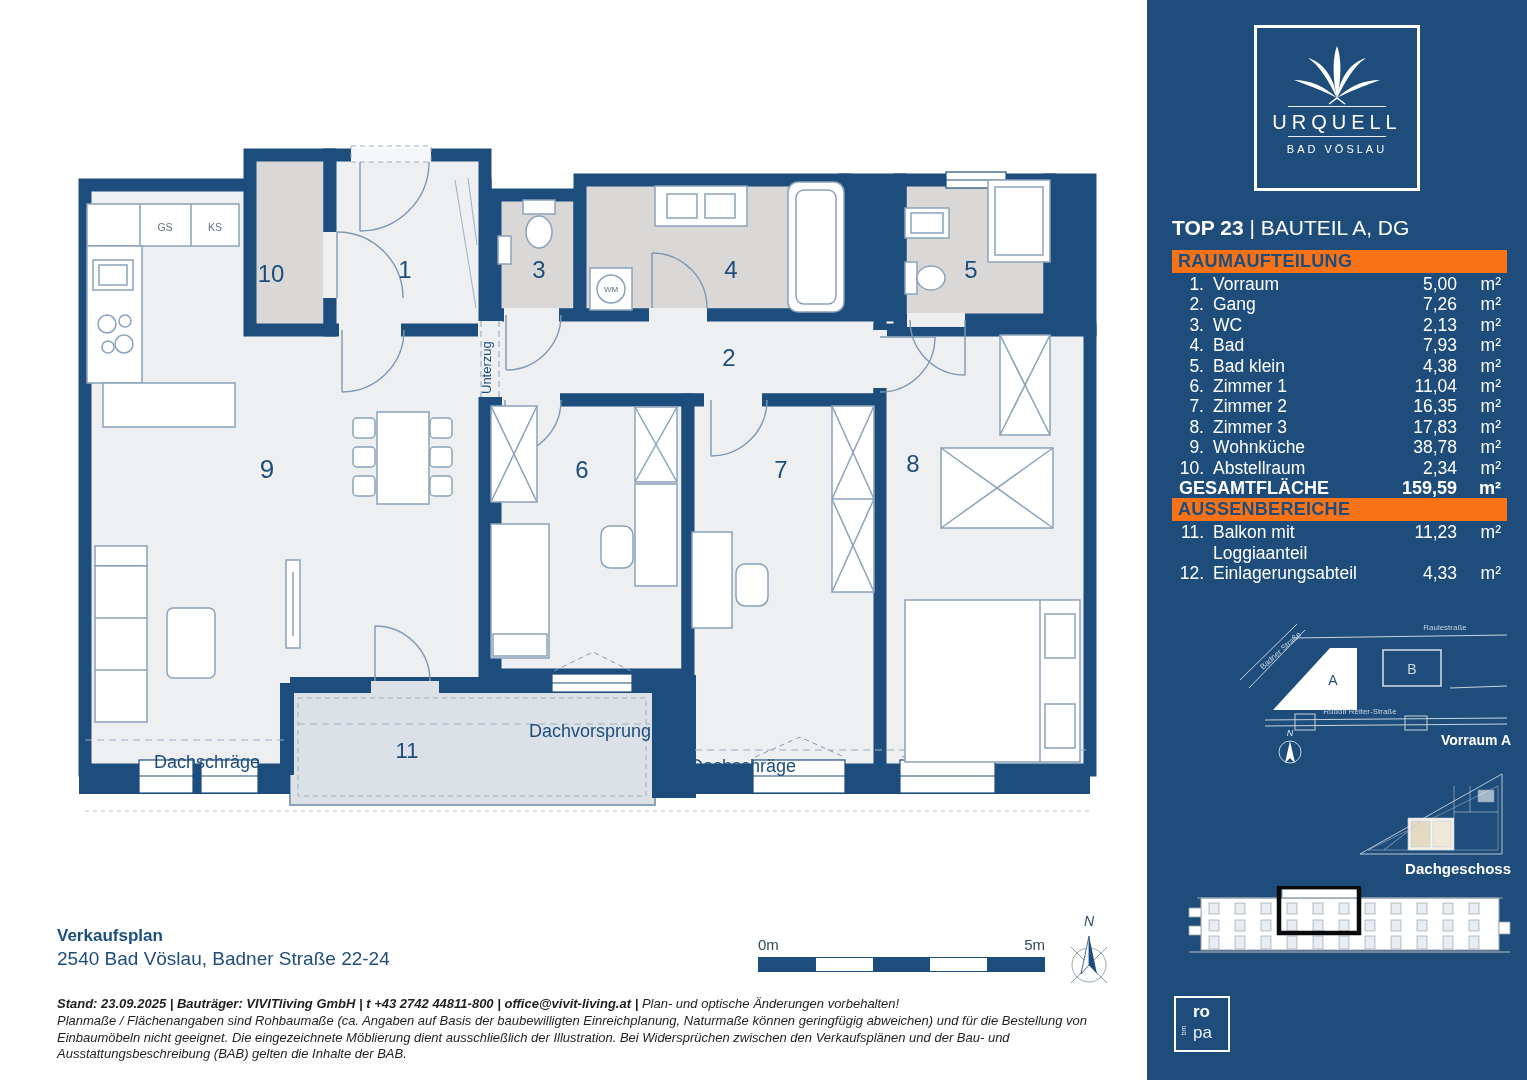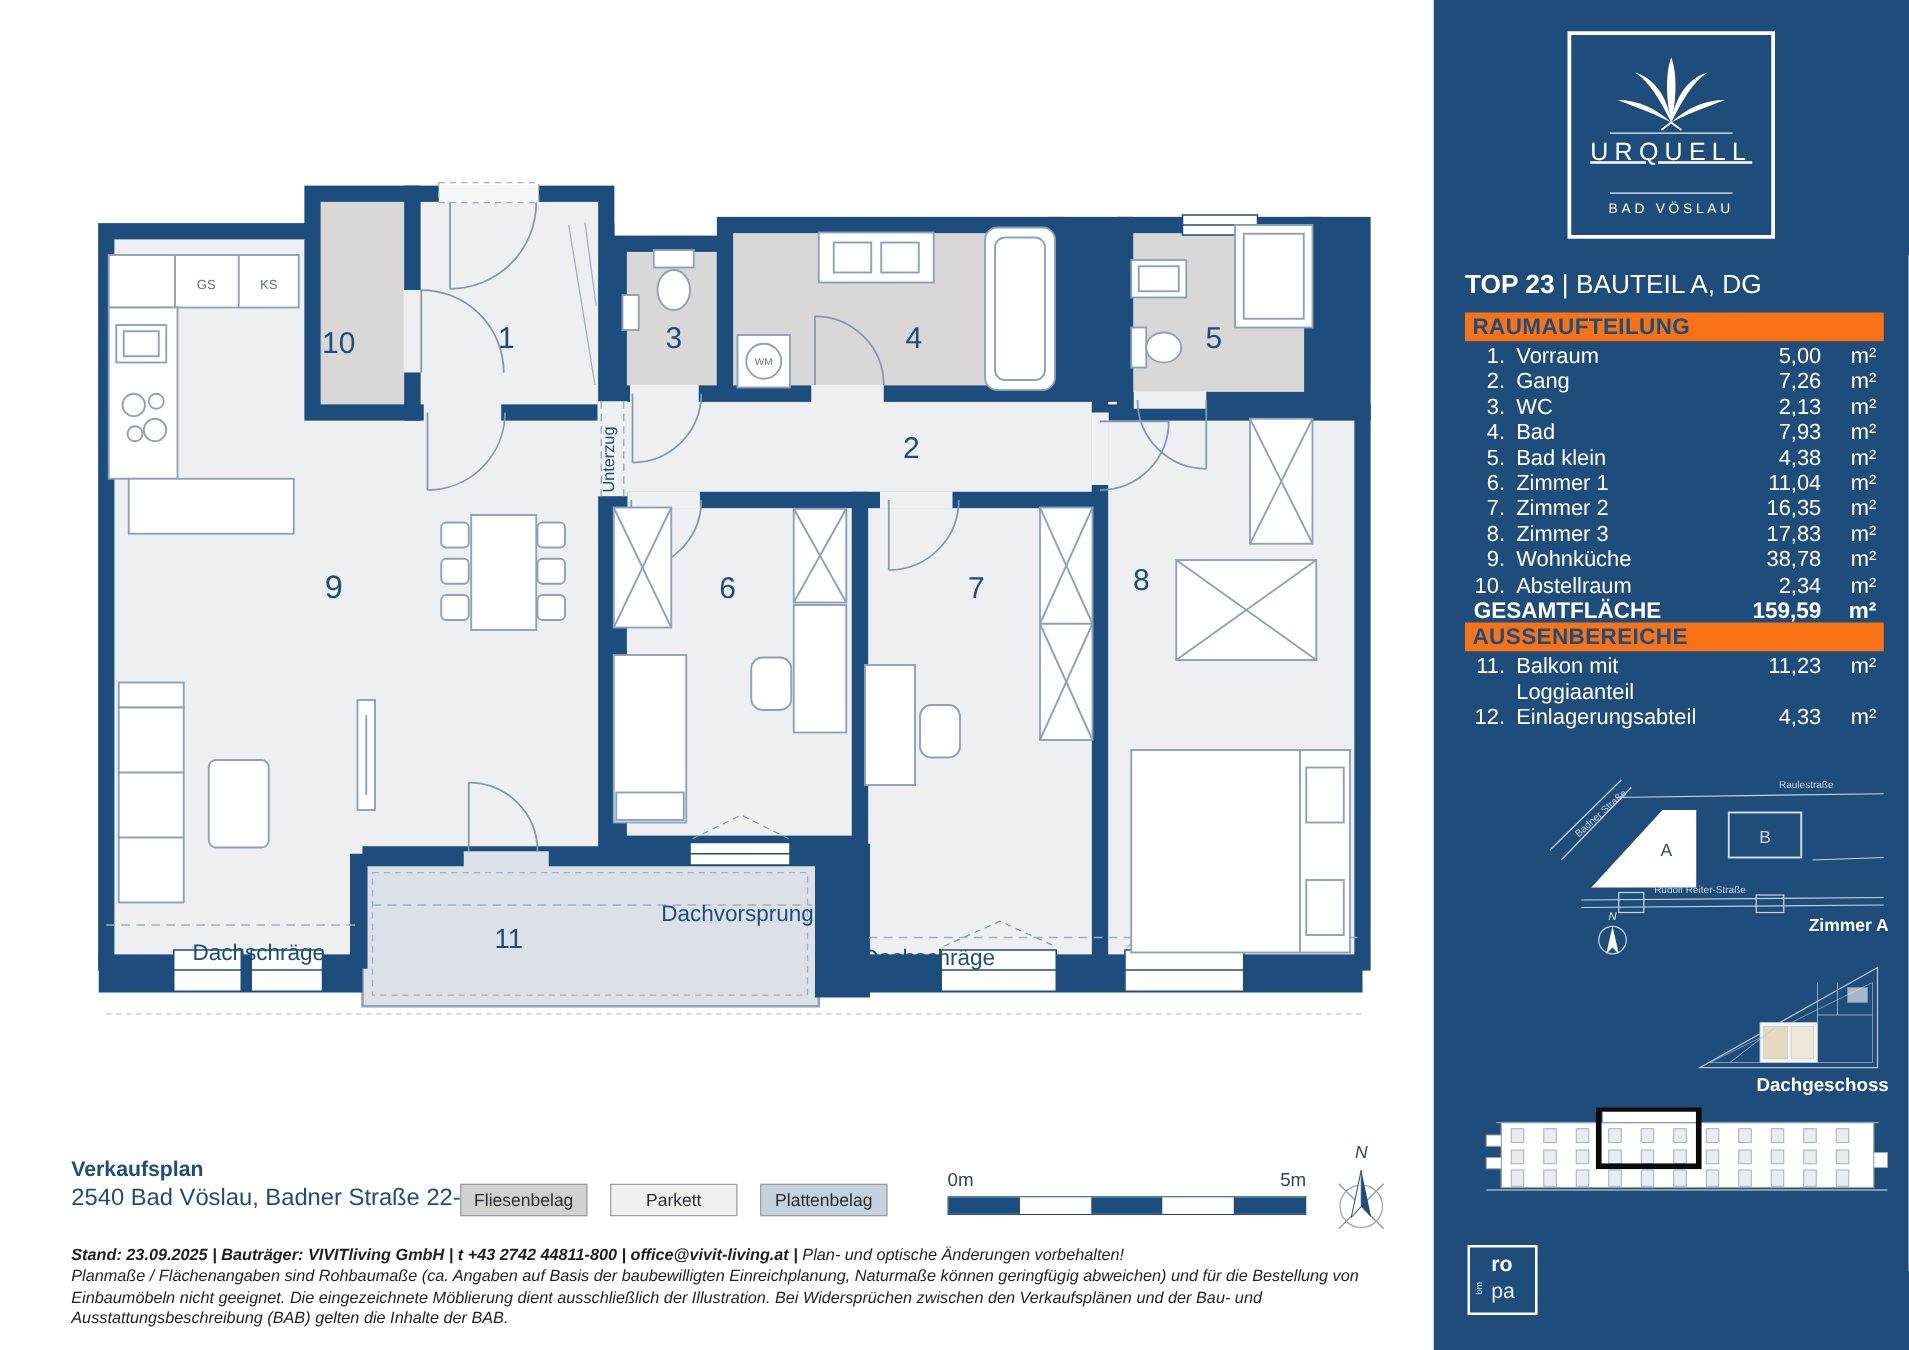--- a/index.html
+++ b/index.html
@@ -30,21 +30,21 @@
 
   .disclaimer{position:absolute;left:57px;top:996px;width:1068px;font-size:13px;line-height:16.8px;
               font-style:italic;color:#1f1f1f;}
   .disclaimer b{font-weight:bold;}
 
   
   #sidebar{position:absolute;right:0;top:0;width:380px;height:1080px;background:#1e4d7b;color:#fff;}
   .logo-box{position:absolute;top:25px;left:50%;transform:translateX(-50%);width:160px;height:160px;
             border:3px solid #fff;display:flex;flex-direction:column;align-items:center;}
   .logo-rule{width:98px;height:1px;background:#fff;opacity:.9;}
-  .logo-name{font-size:20px;letter-spacing:5px;margin:4px 0 20px 0;font-weight:400;text-decoration:underline;}
+  .logo-name{font-size:20px;letter-spacing:5px;margin:4px 0 2px 0;font-weight:400;}
   .logo-sub{font-size:11px;letter-spacing:3px;margin-top:6px;font-weight:300;}
 
   .unit-title{position:absolute;top:216px;left:25px;font-size:21px;color:#fff;white-space:nowrap;}
   .unit-title .strong{font-weight:bold;}
 
   .tblhead{background:#f97316;color:#1d4d7c;font-weight:bold;font-size:18px;height:23px;line-height:23px;
            margin:0 20px 1px 25px;padding-left:6px;letter-spacing:.3px;}
   #tbl1{position:absolute;left:0;right:0;top:250px;}
   .trow{display:flex;padding:0 26px 0 25px;font-size:17.5px;line-height:20.4px;}
   .tnum{width:32px;text-align:right;padding-right:9px;flex:none;}
@@ -292,25 +292,20 @@
       <text x="556" y="152" font-size="8" fill="#5f7184">WM</text>
       <text x="152" y="628" font-size="18">Dachschräge</text>
       <text x="688" y="632" font-size="18">Dachschräge</text>
       <text x="596" y="597" font-size="18" text-anchor="end">Dachvorsprung</text>
     </g>
   </svg>
 
   <div class="f-title">Verkaufsplan</div>
   <div class="f-address">2540 Bad Vöslau, Badner Straße  22-24</div>
 
-  <div class="legend">
-    <div class="lg-box lg-fliesen">Fliesenbelag</div>
-    <div class="lg-box lg-parkett">Parkett</div>
-    <div class="lg-box lg-platten">Plattenbelag</div>
-  </div>
 
   <div class="scale">
     <div class="scale-labels">
       <span>0m</span>
       <span>5m</span>
     </div>
     <div class="scale-bar">
       <div class="sg-d"></div>
         <div class="sg-w"></div>
         <div class="sg-d"></div>
@@ -459,21 +454,21 @@
     </g>
     <polygon points="38,92 122,92 122,30 95,30" fill="#ffffff"></polygon>
     <polygon points="55,123 60,145 55,140 50,145" fill="#ffffff"></polygon>
     <text x="210" y="12" font-size="8" text-anchor="middle" fill="#c6d2de">Raulestraße</text>
     <text transform="translate(28 52) rotate(-42)" font-size="8" fill="#c6d2de">Badner Straße</text>
     <text x="125" y="96" font-size="8" text-anchor="middle" fill="#c6d2de">Rudolf Reiter-Straße</text>
     <text x="98" y="67" font-size="14" text-anchor="middle" fill="#1e4d7b">A</text>
     <text x="177" y="56" font-size="14" text-anchor="middle" fill="#cfd9e3">B</text>
     <text x="55" y="118" font-size="9" font-style="italic" text-anchor="middle" fill="#e8eef4">N</text>
   </svg>
-  <div class="sp-caption" style="top:732px">Zimmer A</div>
+  <div class="sp-caption" style="top:732px">Vorraum A</div>
 
   <svg class="abs" style="left:203px;top:762px" width="165" height="100" viewBox="0 0 165 100">
     <polygon points="10,92 152,92 152,12" fill="none" stroke="#b9c6d4" stroke-width="1"></polygon>
     <polygon points="18,88 148,88 148,24" fill="none" stroke="#b9c6d4" stroke-width="0.7" opacity="0.7"></polygon>
     <polygon points="58,56 104,56 104,88 58,88" fill="#f7f4ec" stroke="#b9c6d4" stroke-width="0.7"></polygon>
     <rect x="61" y="59" width="19" height="26" fill="#e4d9c3" stroke="#b9c6d4" stroke-width="0.5"></rect>
     <rect x="83" y="59" width="18" height="26" fill="#efe8d9" stroke="#b9c6d4" stroke-width="0.5"></rect>
     <g stroke="#b9c6d4" stroke-width="0.6" fill="none">
       <line x1="104" y1="50" x2="148" y2="50"></line>
         <line x1="120" y1="24" x2="120" y2="50"></line>

